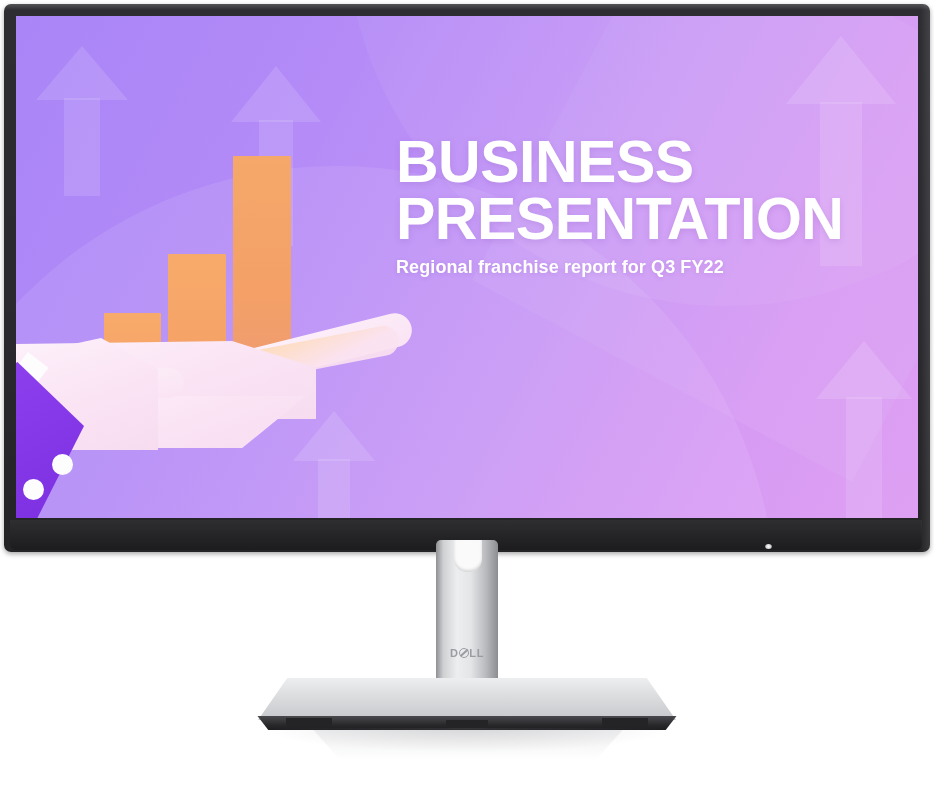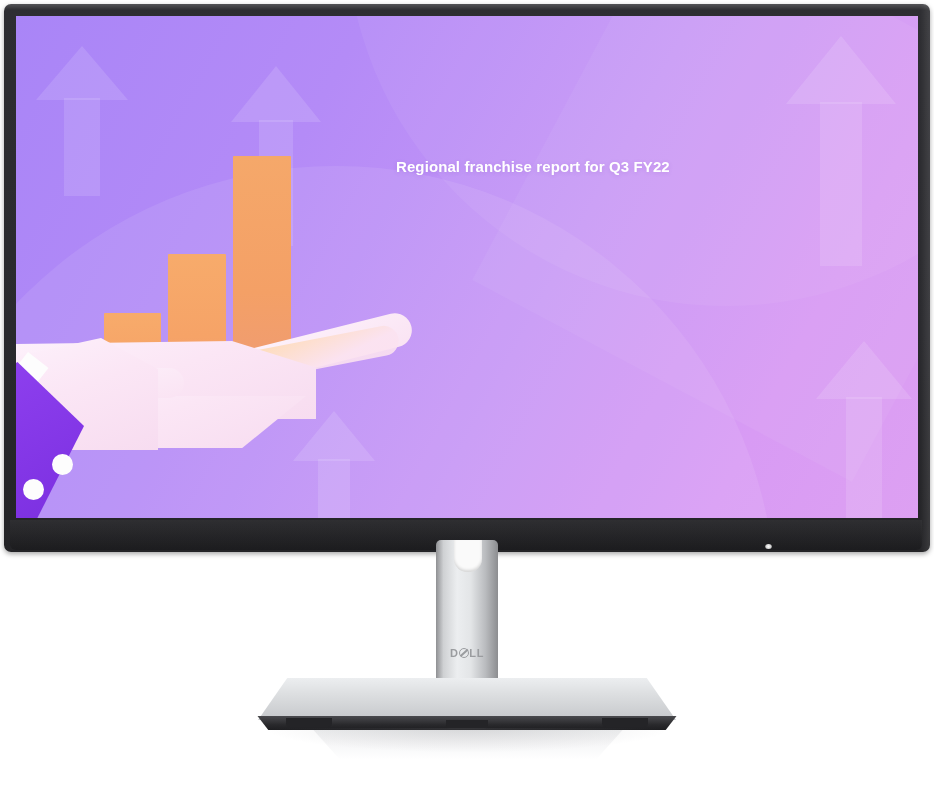--- a/index.html
+++ b/index.html
@@ -81,21 +81,21 @@
 
   
   .slide-text{position:absolute;left:380px;top:118px;width:480px;}
   .title{
     color:#ffffff;font-weight:bold;font-size:59px;line-height:.96;
     letter-spacing:-.5px;white-space:pre-line;
     text-shadow:0 2px 6px rgba(120,60,170,.18);
     font-family:"Liberation Sans",sans-serif;
   }
   .subtitle{
-    margin-top:24px;color:#ffffff;font-weight:bold;font-size:15px;
+    margin-top:10px;color:#ffffff;font-weight:bold;font-size:18px;
     letter-spacing:.1px;text-shadow:0 1px 4px rgba(120,60,170,.18);
   }
   .body-text{
     margin-top:16px;color:rgba(255,255,255,.93);font-size:14.6px;line-height:1.42;
     max-width:462px;
   }
 
   
   .neck{
     position:absolute;left:436px;top:540px;width:62px;height:148px;
@@ -207,20 +207,22 @@
                     clip-path:polygon(0% 18%, 62% 0%, 100% 28%, 100% 100%, 18% 100%);"></div>
 
         <div class="cuff" style="left:12px;top:186px;width:26px;height:130px;transform:rotate(38deg);transform-origin:top left;"></div>
         <div class="sleeve" style="left:-60px;top:196px;width:128px;height:160px;
                     clip-path:polygon(48% 0%, 100% 40%, 62% 100%, 0% 100%, 0% 26%);"></div>
         <div class="dot" style="left:36px;top:288px;width:21px;height:21px;"></div>
         <div class="dot" style="left:7px;top:313px;width:21px;height:21px;"></div>
       </div>
 
       <div class="slide-text">
+        <div class="title">BUSINESS
+PRESENTATION</div>
         <div class="subtitle">Regional franchise report for Q3 FY22</div>
       </div>
 
     </div>
   </div>
 
   <div class="neck"></div>
   <div class="neck-hole-dark"></div>
   <div class="neck-hole"></div>
 

